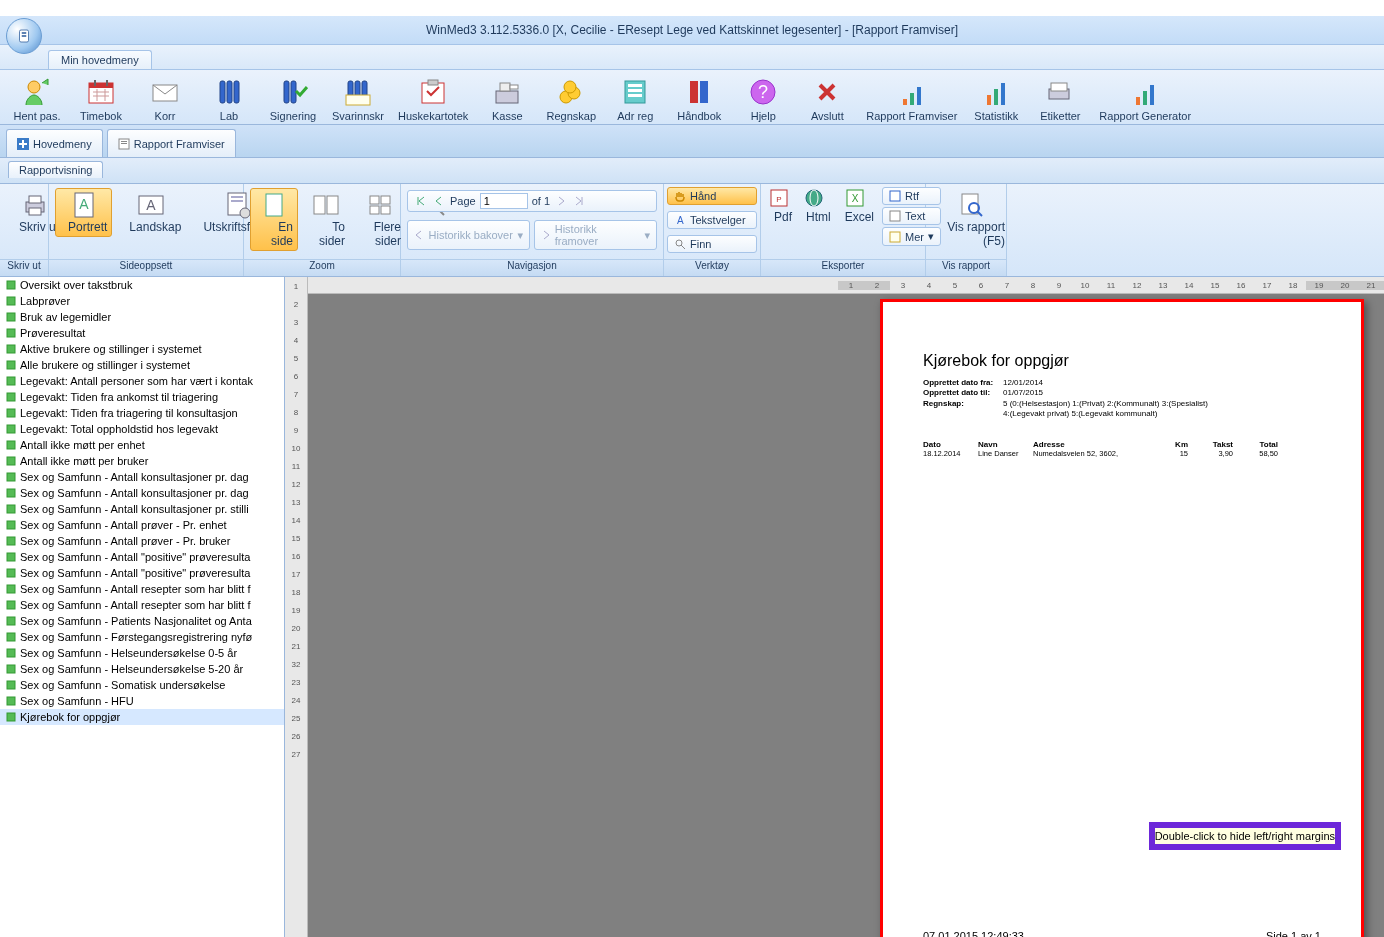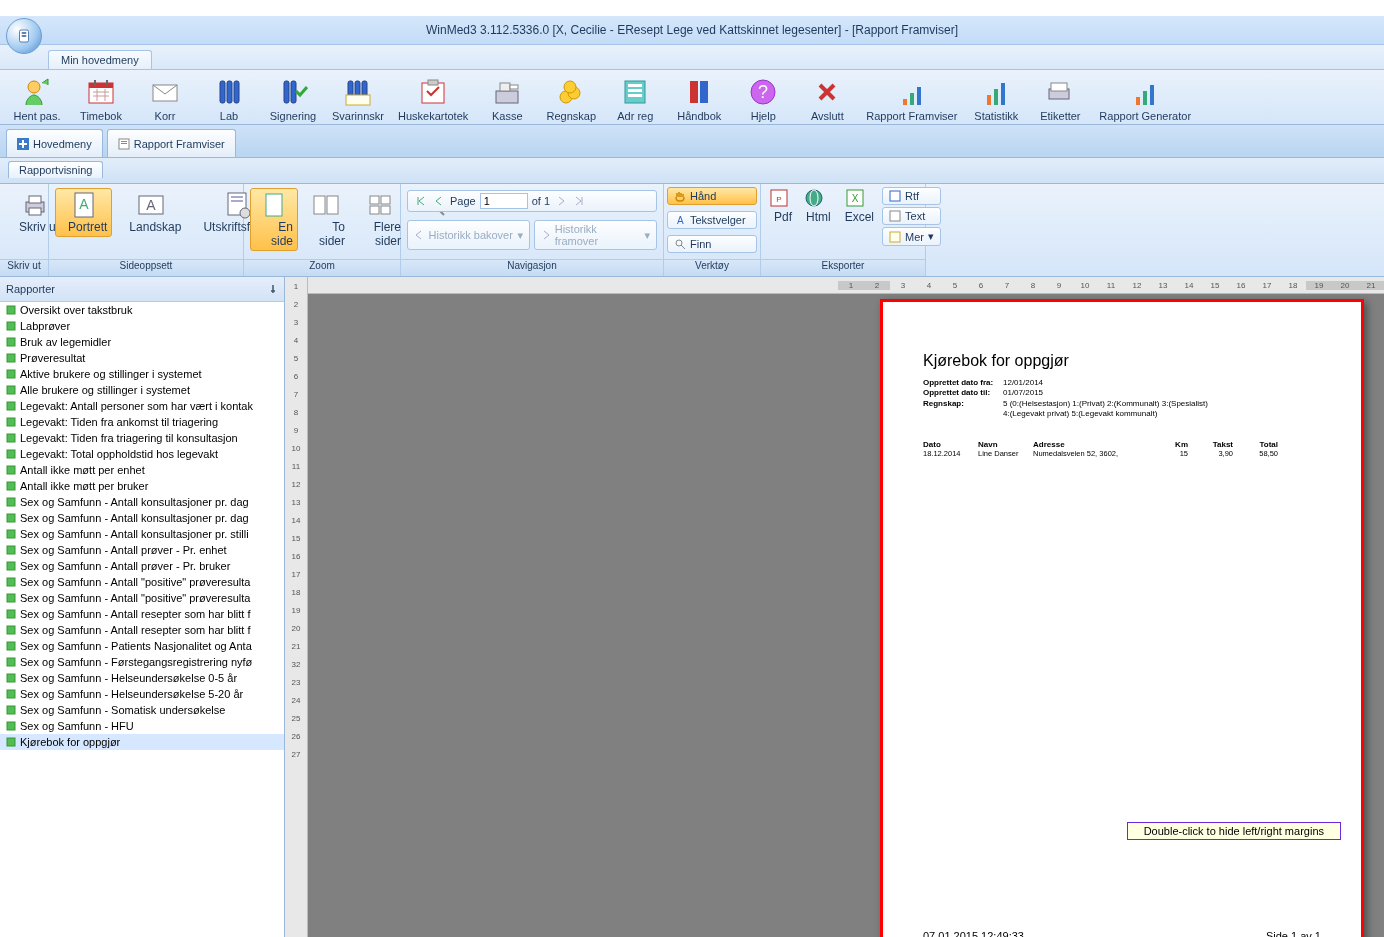--- a/index.html
+++ b/index.html
@@ -57,21 +57,21 @@
 .tbl{margin-top:20px;font-size:8px;}
 .tbl .hdr{display:flex;font-weight:bold;border-bottom:none;}
 .tbl .drow{display:flex;font-size:7.5px;}
 .tbl .c1{width:55px;}
 .tbl .c2{width:55px;}
 .tbl .c3{width:120px;}
 .tbl .c4{width:35px;text-align:right;}
 .tbl .c5{width:45px;text-align:right;}
 .tbl .c6{width:45px;text-align:right;}
 .page-foot{position:absolute;bottom:10px;left:40px;right:40px;display:flex;justify-content:space-between;font-size:11px;}
-.tooltip{position:absolute;background:#ffffe1;border:1px solid #6d28d9;padding:2px 16px;font-size:11px;top:520px;right:20px;}
+.tooltip{position:absolute;background:#ffffe1;border:6px solid #6d28d9;padding:2px 0;font-size:11px;top:520px;right:20px;}
 svg{display:block;}
 </style>
 </head>
 <body>
 
 <div class="title-bar">
   <div class="orb">
     <svg viewBox="0 0 24 24">
         <rect x="6" y="4" width="12" height="16" rx="2" fill="#fff" stroke="#2a5a9a"></rect>
         <rect x="9" y="7" width="6" height="2" fill="#2a5a9a"></rect>
@@ -503,30 +503,39 @@
               <rect x="1" y="1" width="10" height="10" fill="#ffe" stroke="#ca3"></rect>
             </svg>
             <span>Mer</span>
             <span>▾</span>
           </div>
       </div>
     </div>
     <div class="rgroup-title">Eksporter</div>
   </div>
 
+  <div class="rgroup" style="width:80px">
+    <div class="rgroup-body">
+      <div class="rbtn">
+        <div class="ic2">
+            <svg width="26" height="26">
+              <rect x="4" y="2" width="16" height="20" fill="#fff" stroke="#888"></rect>
+              <circle cx="16" cy="16" r="5" fill="none" stroke="#36c" stroke-width="2"></circle>
+              <line x1="19" y1="19" x2="24" y2="24" stroke="#36c" stroke-width="2"></line>
+            </svg>
+          </div>
+        <div class="lb2" style="width:60px;white-space:normal">Vis rapport (F5)</div>
+      </div>
+    </div>
+    <div class="rgroup-title">Vis rapport</div>
+  </div>
 </div>
 
 <div class="main">
   <div class="side">
-    <div class="side-head">
-      <span>Rapporter</span>
-      <svg class="pin" viewBox="0 0 10 10">
-          <path d="M5 1v6M3 7h4M5 7v2" stroke="#456" stroke-width="1.5"></path>
-        </svg>
-    </div>
     <div class="side-list" id="side-list">
         <div class="side-item">
           <svg class="dot" viewBox="0 0 10 10">
             <rect x="1" y="1" width="8" height="8" fill="#5b5" stroke="#393"></rect>
           </svg>
           <span>Oversikt over takstbruk</span>
         </div>
         <div class="side-item">
           <svg class="dot" viewBox="0 0 10 10">
             <rect x="1" y="1" width="8" height="8" fill="#5b5" stroke="#393"></rect>

